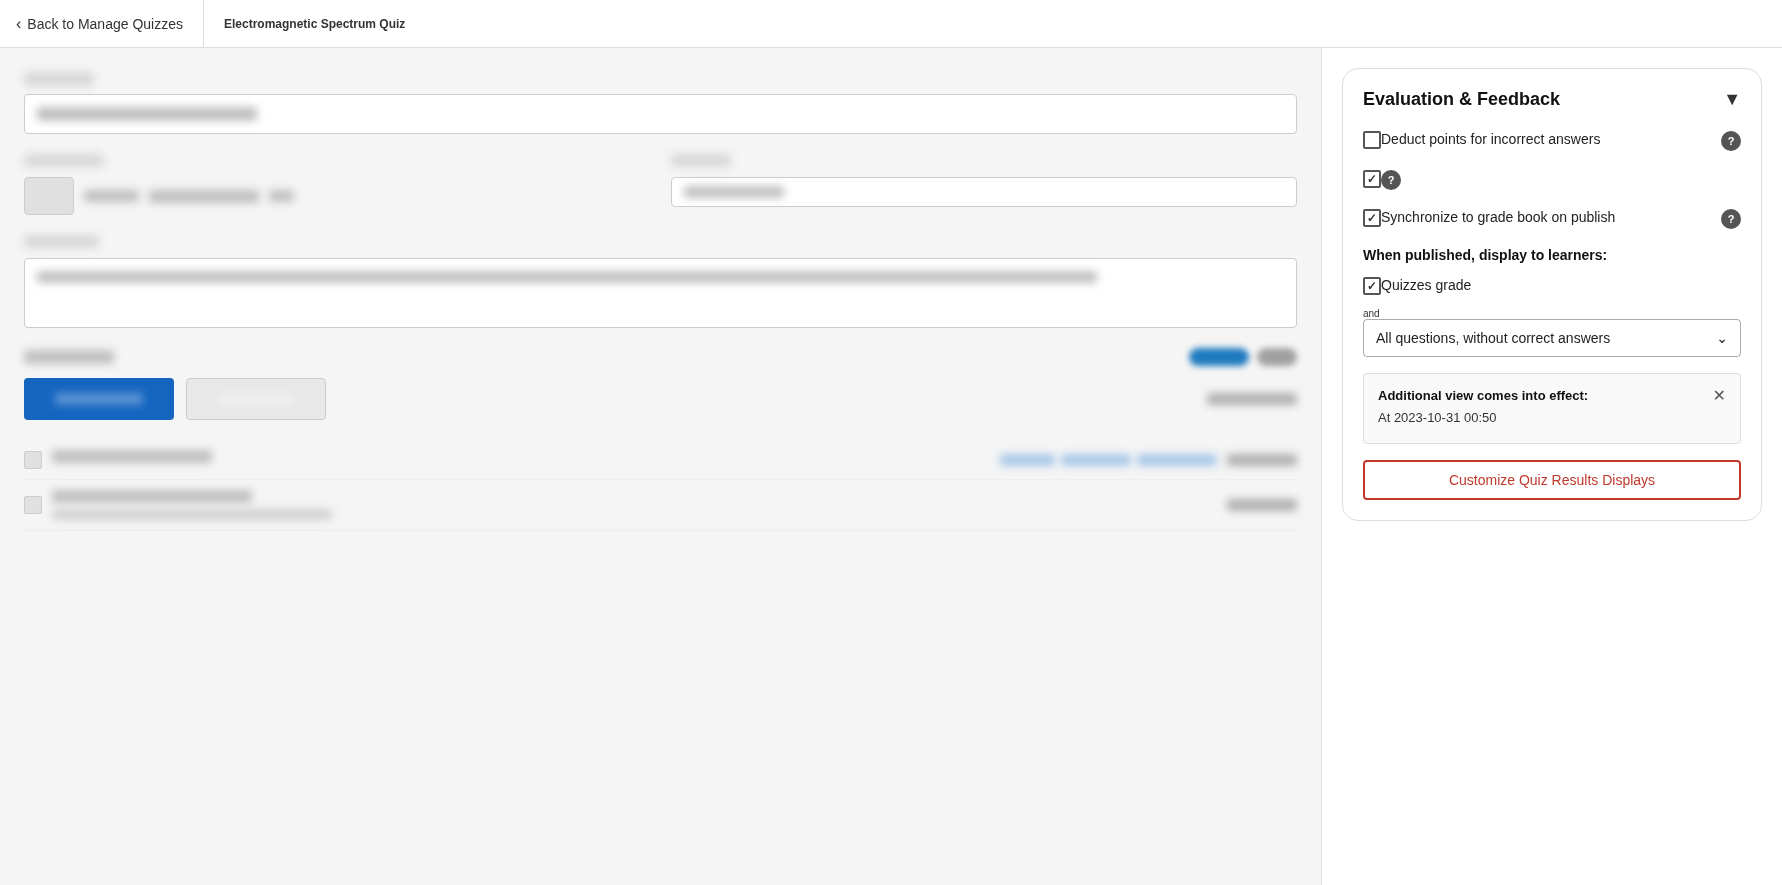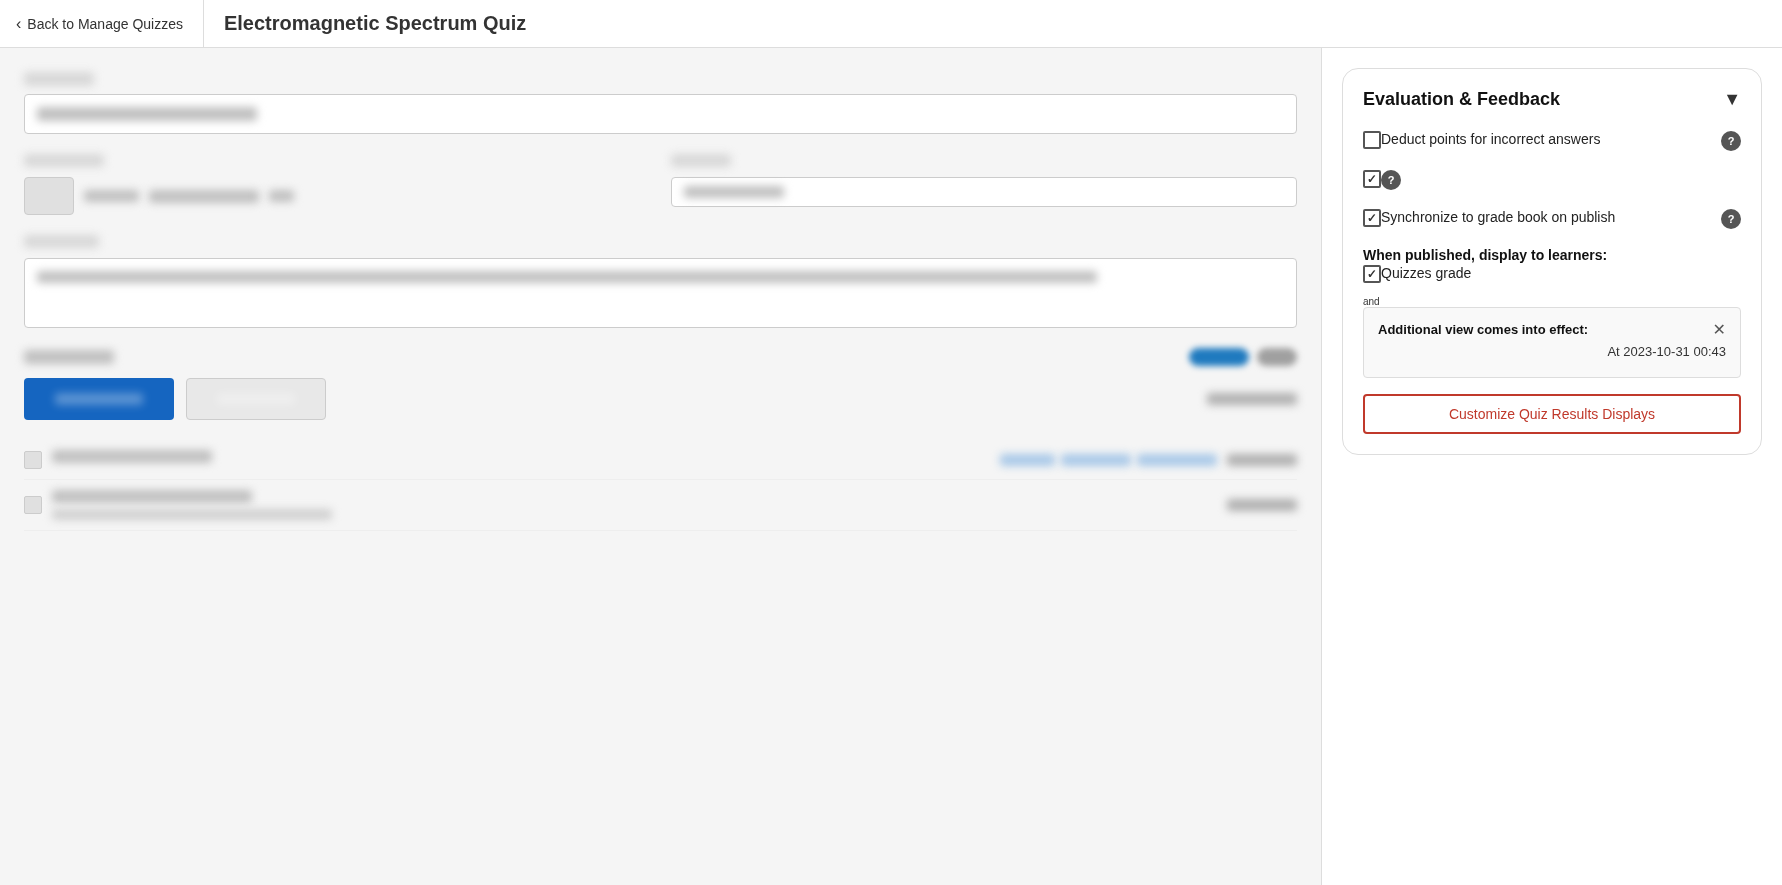--- a/index.html
+++ b/index.html
@@ -24,21 +24,21 @@
       padding-right: 20px;
       margin-right: 20px;
       height: 100%;
       text-decoration: none;
     }
     .back-link .chevron {
       font-size: 16px;
       margin-right: 6px;
     }
     .page-title {
-      font-size: 20px;
+      font-size: 12px;
       font-weight: 600;
       color: #333;
     }
 
     
     .main-layout {
       display: flex;
       height: calc(885px - 48px);
       overflow: hidden;
     }
@@ -344,21 +344,21 @@
       font-weight: 700;
       flex-shrink: 0;
       cursor: pointer;
       margin-top: 1px;
     }
 
     .when-published-label {
       font-size: 14px;
       font-weight: 700;
       color: #111;
-      margin-bottom: 1px;
+      margin-bottom: 13px;
       margin-top: 4px;
     }
 
     .and-label {
       font-size: 10px;
       color: #333;
     }
 
     .select-dropdown {
       width: 100%;
@@ -375,21 +375,20 @@
       margin-bottom: 16px;
     }
 
     .additional-view-box {
       background: #f9f9f9;
       border: 1px solid #ddd;
       border-radius: 4px;
       padding: 14px;
       margin-bottom: 16px;
       position: relative;
-      text-align: right;
     }
     .additional-view-header {
       display: flex;
       justify-content: space-between;
       align-items: center;
       margin-bottom: 6px;
     }
     .additional-view-title {
       font-size: 13px;
       font-weight: 700;
@@ -554,28 +553,32 @@
       
       <div class="option-row" style="margin-bottom:12px;">
         <div class="checkbox checked"></div>
         <span class="option-label">Quizzes grade</span>
       </div>
 
       
       <div class="and-label">and</div>
 
       
+      <div class="select-dropdown">
+        <span>All questions, without correct answers</span>
+        <span>⌄</span>
+      </div>
 
       
       <div class="additional-view-box">
         <div class="additional-view-header">
           <span class="additional-view-title">Additional view comes into effect:</span>
           <span class="close-x">✕</span>
         </div>
-        <div class="additional-view-date">At 2023-10-31 00:43</div>
+        <div class="additional-view-date">At 2023-10-31 00:50</div>
       </div>
 
       
       <button class="customize-btn">Customize Quiz Results Displays</button>
 
     </div>
   </aside>
 
 </div>
 

